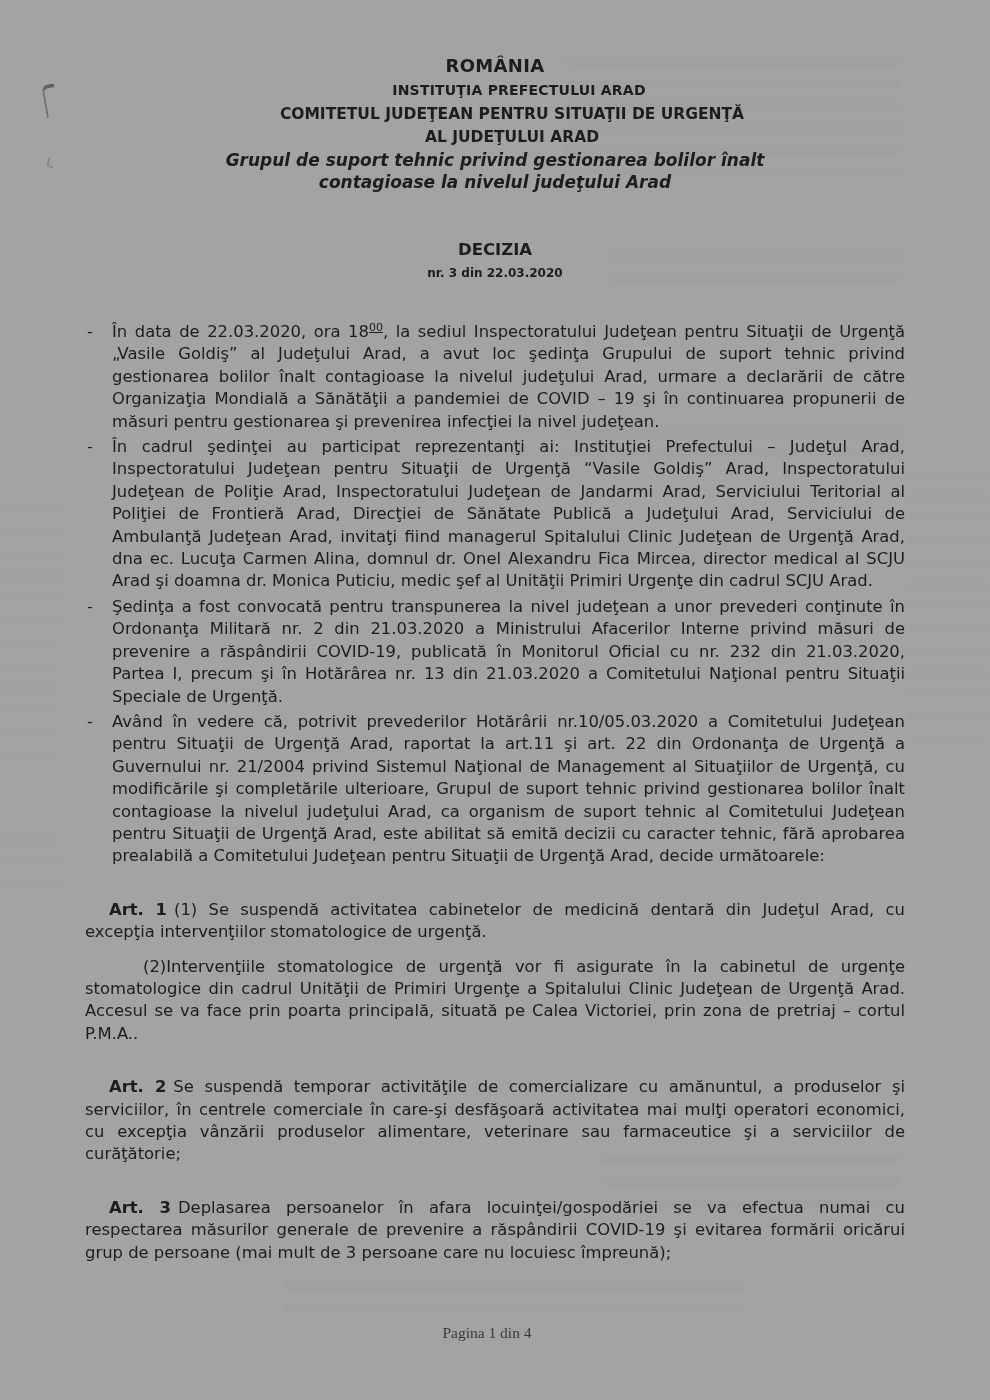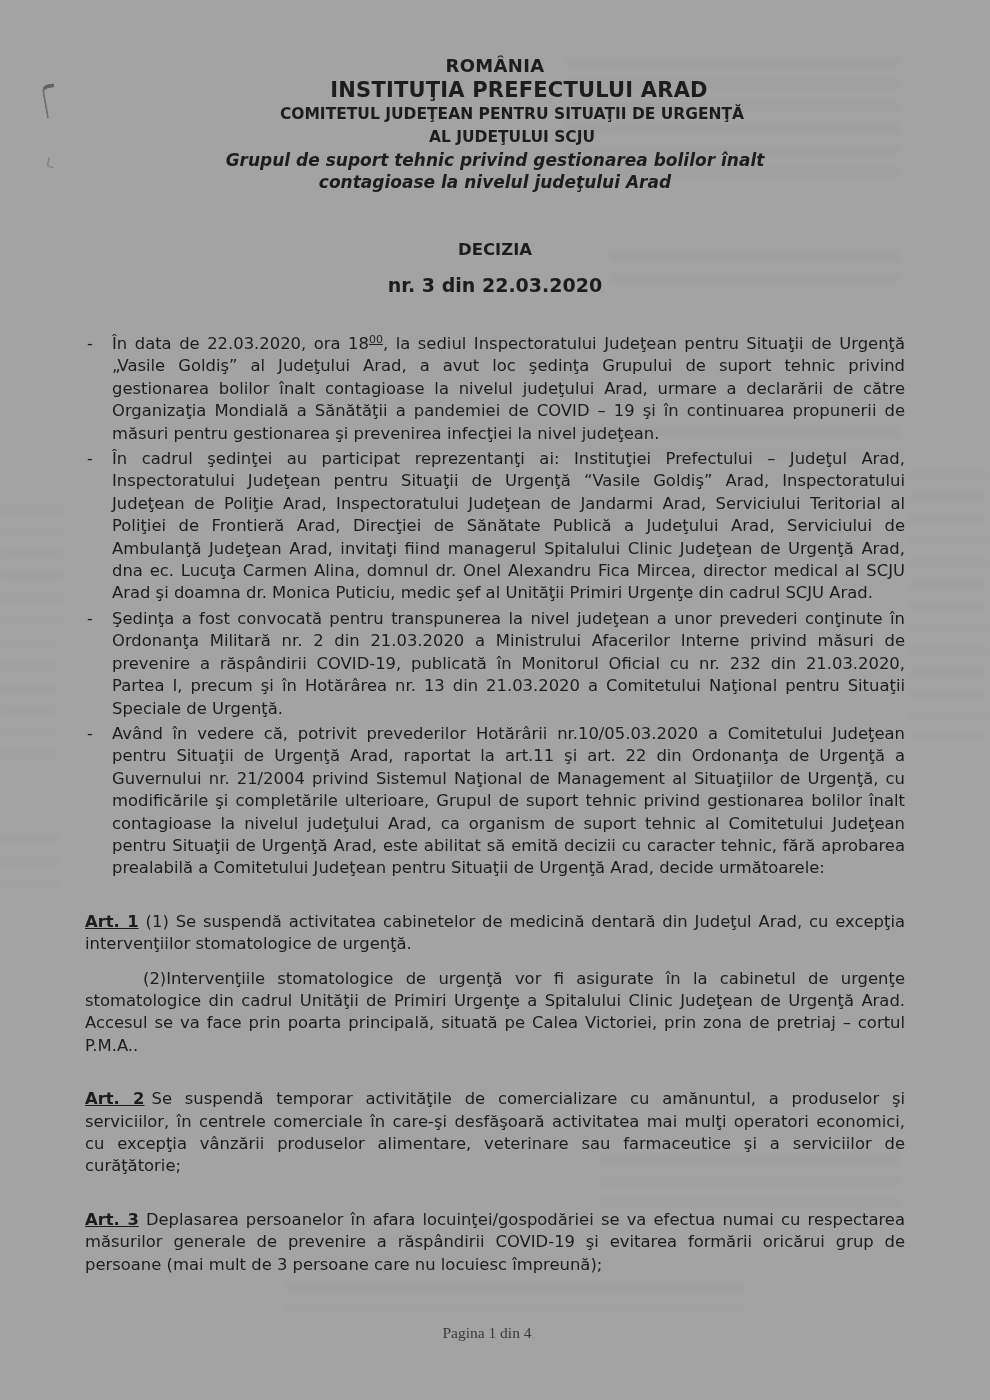--- a/index.html
+++ b/index.html
@@ -8,38 +8,38 @@
     background:#a3a3a3; overflow:hidden;
     color:#1d1d1f;
     font-family:"DejaVu Sans","Liberation Sans",sans-serif;
     -webkit-font-smoothing:antialiased;
   }
   .content { position:relative; z-index:2; }
 
   
   .doc-header { padding-top:54px; text-align:center; font-weight:bold; }
   .h-country     { font-size:18px;   line-height:24px; letter-spacing:.3px; }
-  .h-institution { font-size:21px; line-height:25px; letter-spacing:.2px;margin-left:48px; }
+  .h-institution { font-size:14px; line-height:25px; letter-spacing:.2px;margin-left:48px; }
   .h-committee   { font-size:15.5px; line-height:23px;margin-left:34px; }
   .h-subtitle    { font-size:17px;   line-height:22px; font-style:italic; }
 
   .decision-block { margin-top:46px; text-align:center; font-weight:bold; }
   .d-title  { font-size:16.5px; line-height:22px; }
-  .d-number { font-size:19px; line-height:24px;margin-top:12px; }
+  .d-number { font-size:12px; line-height:24px; }
 
   
   .doc-body { margin:36px 85px 0 85px; font-size:16.4px; line-height:22.4px; text-align:justify; }
   .para { margin:0 0 3px 0; }
   .bullet { position:relative; padding-left:27px; }
   .bullet .marker { position:absolute; left:2px; top:0; }
   sup.sup-u { font-size:11px; text-decoration:underline; vertical-align:super; line-height:0; }
 
   .article { margin-top:31px; }
   .article:first-of-type { margin-top:34px; }
-  .art-label { font-weight:bold; text-decoration:underline; margin-right:7px; }
+  .art-label { font-weight:bold; margin-right:7px;margin-left:24px; }
   .indent { text-indent:58px; margin-top:12px; }
 
   
   .doc-footer {
     position:absolute; left:0; right:16px; top:1324px; text-align:center;
     font-family:"Liberation Serif","DejaVu Serif",serif;
     font-size:15.5px; color:#3a3a3c; z-index:2;
   }
 
   
@@ -84,21 +84,21 @@
   <div class="ghost g9"></div>
   <div class="artifact"></div>
   <div class="artifact2"></div>
 
   <div class="content">
 
     <div class="doc-header">
       <div class="h-country">ROMÂNIA</div>
       <div class="h-institution">INSTITUŢIA PREFECTULUI ARAD</div>
       <div class="h-committee">COMITETUL JUDEŢEAN PENTRU SITUAŢII DE URGENŢĂ</div>
-      <div class="h-committee">AL JUDEŢULUI SCJU</div>
+      <div class="h-committee">AL JUDEŢULUI ARAD</div>
       <div class="h-subtitle">Grupul de suport tehnic privind gestionarea bolilor înalt</div>
       <div class="h-subtitle">contagioase la nivelul judeţului Arad</div>
     </div>
 
     <div class="decision-block">
       <div class="d-title">DECIZIA</div>
       <div class="d-number">nr. 3 din 22.03.2020</div>
     </div>
 
     <div class="doc-body">

